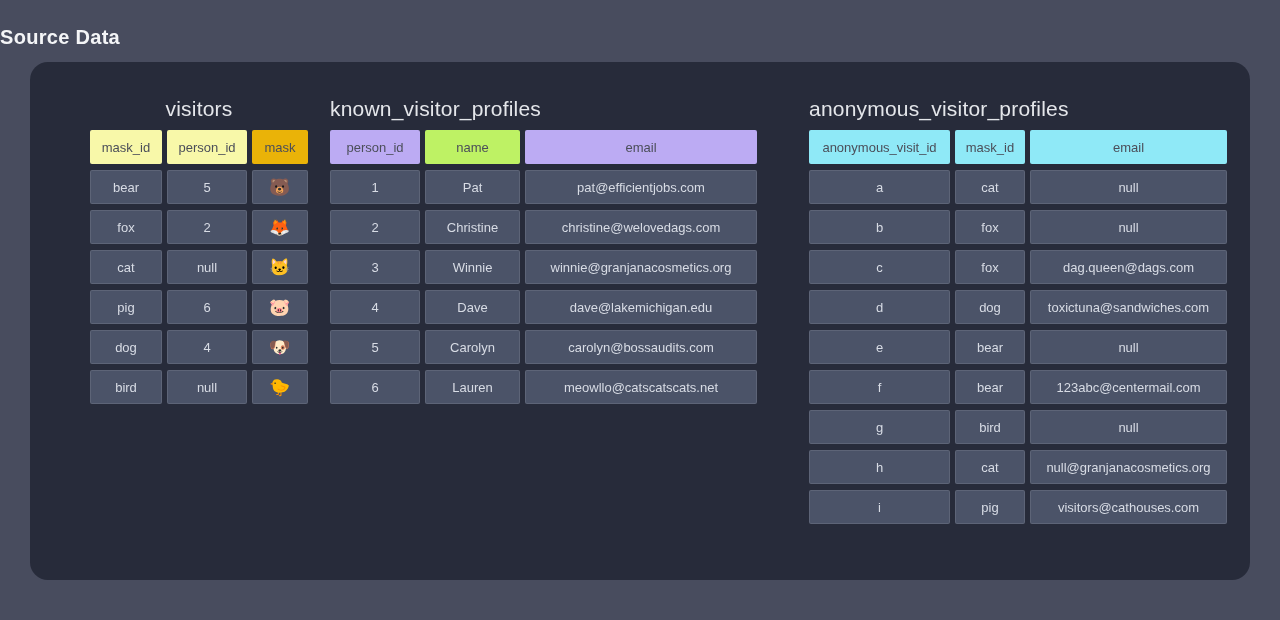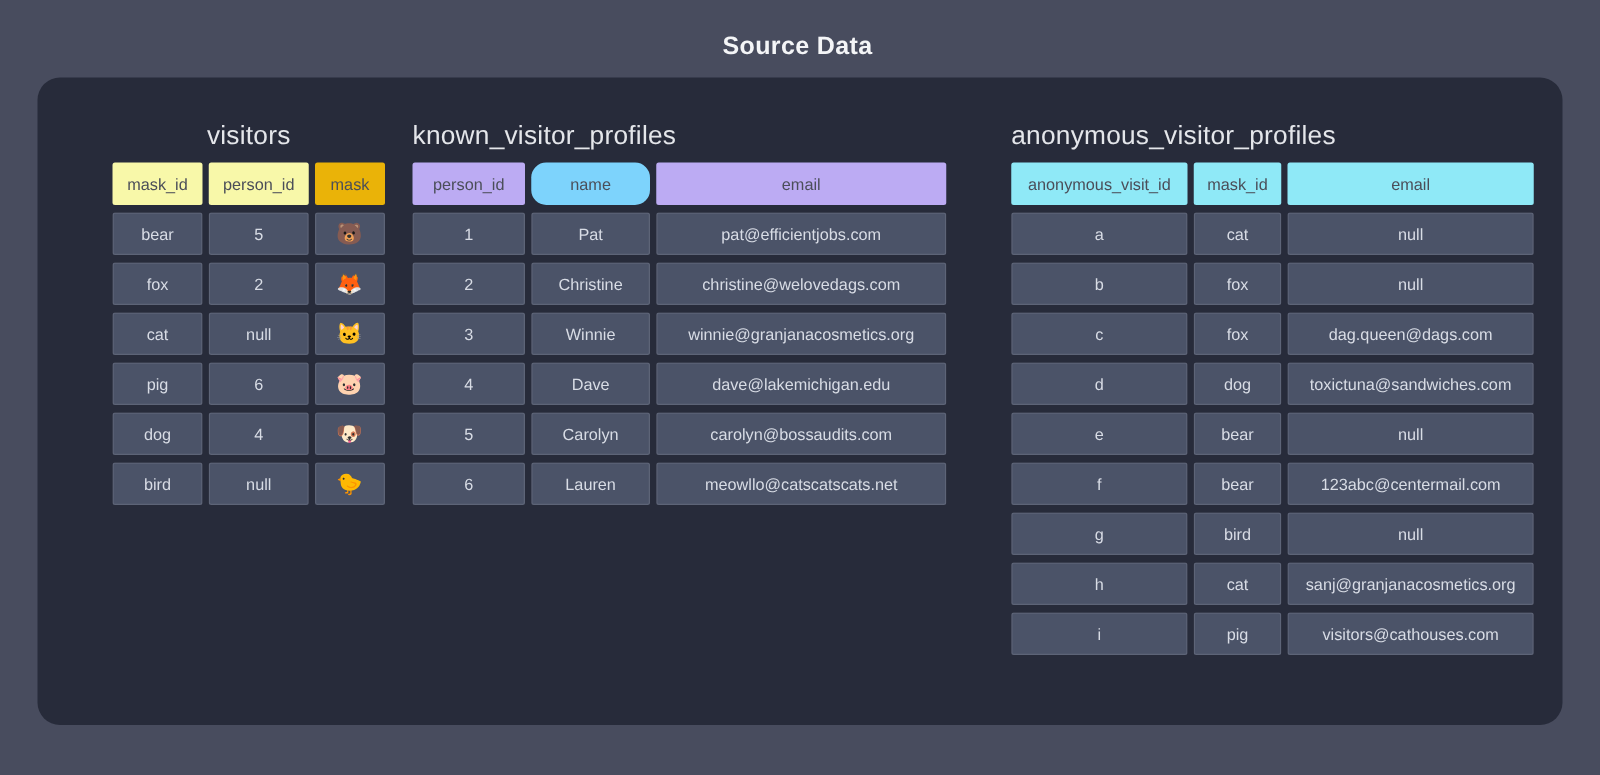--- a/index.html
+++ b/index.html
@@ -5,21 +5,21 @@
   * { margin: 0; padding: 0; box-sizing: border-box; }
   html, body {
     width: 1280px; height: 620px;
     overflow: hidden;
     font-family: "Liberation Sans", sans-serif;
     background: #484c5e;
   }
   .page-title {
     position: absolute;
     top: 26px; left: 0; width: 1276px;
-    text-align: center;
+    text-align: left;
     font-size: 20px;
     font-weight: 700;
     color: #f4f5f7;
     letter-spacing: 0.3px;
   }
   .panel {
     position: absolute;
     left: 30px; top: 62px;
     width: 1220px; height: 518px;
     background: #272b3a;
@@ -94,21 +94,21 @@
         <div class="cell emoji">🐶</div>
         <div class="cell">bird</div>
         <div class="cell">null</div>
         <div class="cell emoji">🐤</div>
       </div>
   </section>
   <section class="table-section t1">
     <h2 class="table-title">known_visitor_profiles</h2>
     <div class="grid">
         <div class="cell header" style="background: rgb(188, 171, 243);">person_id</div>
-        <div class="cell header" style="background: #7dd3fc; border-radius: 12px;">name</div>
+        <div class="cell header" style="background: #bef264;">name</div>
         <div class="cell header" style="background: rgb(188, 171, 243);">email</div>
         <div class="cell">1</div>
         <div class="cell">Pat</div>
         <div class="cell">pat@efficientjobs.com</div>
         <div class="cell">2</div>
         <div class="cell">Christine</div>
         <div class="cell">christine@welovedags.com</div>
         <div class="cell">3</div>
         <div class="cell">Winnie</div>
         <div class="cell">winnie@granjanacosmetics.org</div>
@@ -145,19 +145,19 @@
         <div class="cell">bear</div>
         <div class="cell">null</div>
         <div class="cell">f</div>
         <div class="cell">bear</div>
         <div class="cell">123abc@centermail.com</div>
         <div class="cell">g</div>
         <div class="cell">bird</div>
         <div class="cell">null</div>
         <div class="cell">h</div>
         <div class="cell">cat</div>
-        <div class="cell">sanj@granjanacosmetics.org</div>
+        <div class="cell">null@granjanacosmetics.org</div>
         <div class="cell">i</div>
         <div class="cell">pig</div>
         <div class="cell">visitors@cathouses.com</div>
       </div>
   </section>
 </main>
 
 </body></html>

